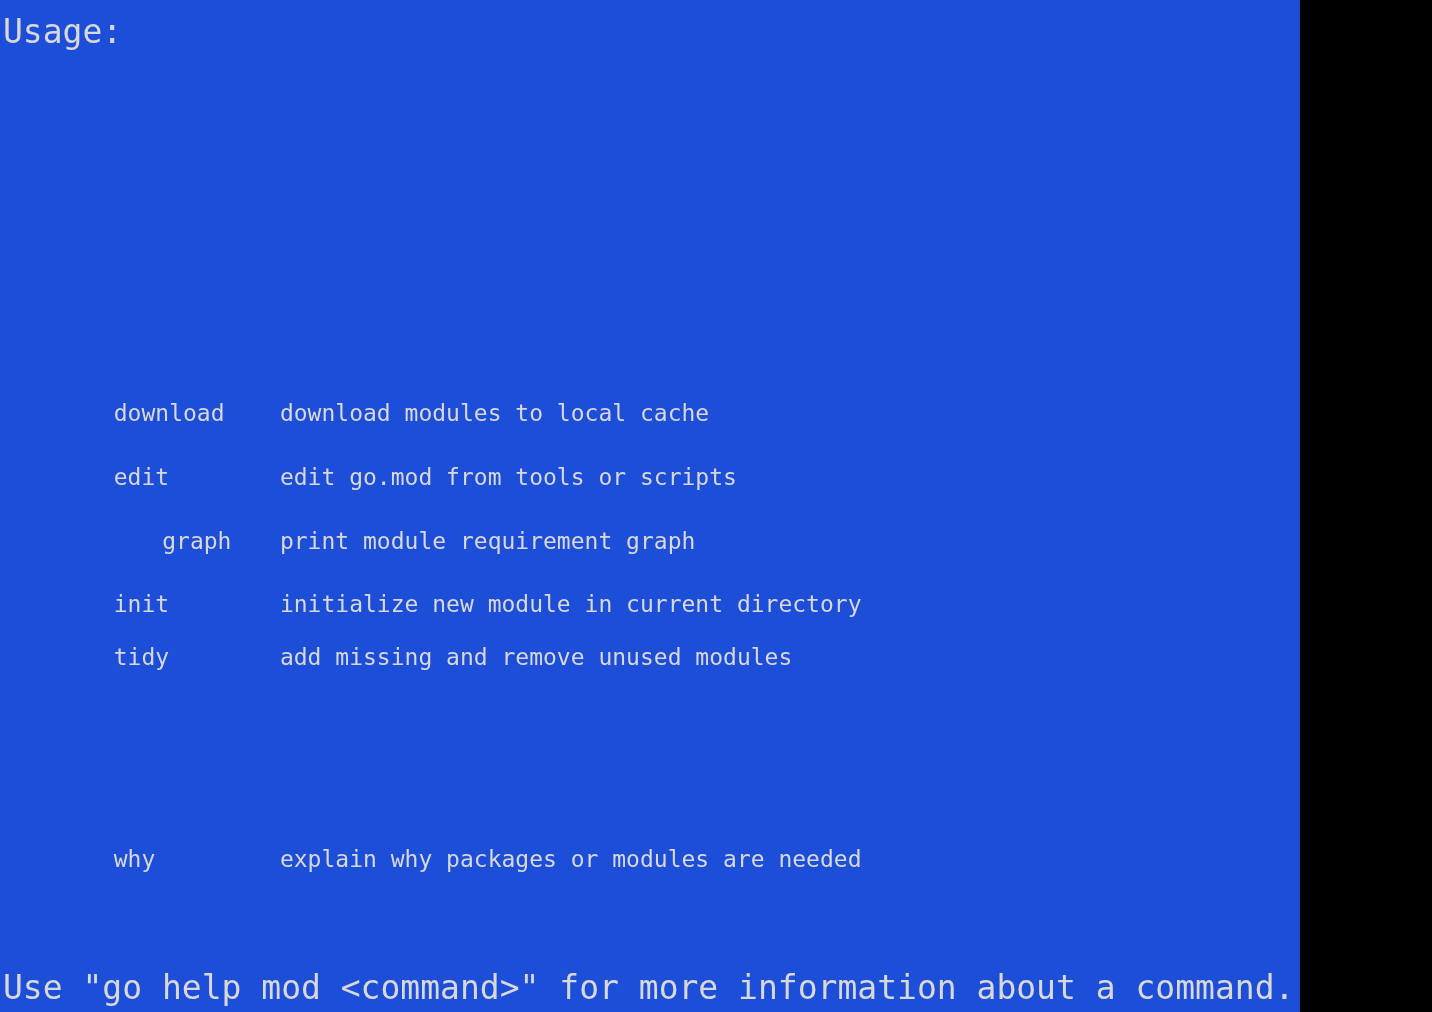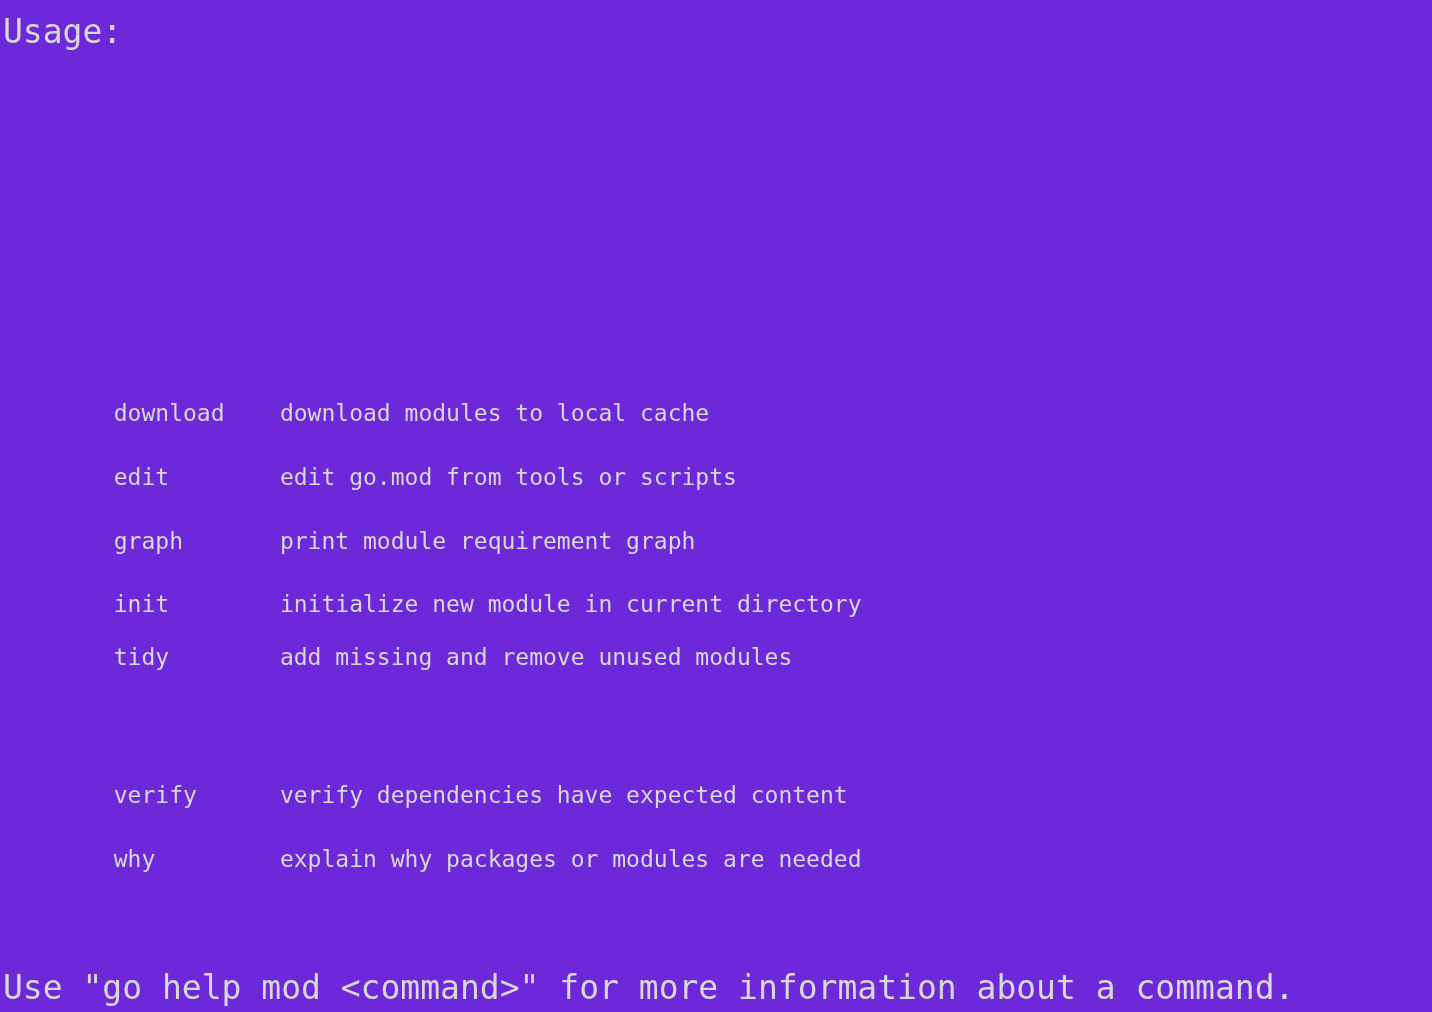--- a/index.html
+++ b/index.html
@@ -8,23 +8,23 @@
     padding: 0;
     background: #000000;
   }
   body {
     width: 1432px;
     height: 1012px;
     overflow: hidden;
   }
   #terminal {
     position: relative;
-    width: 1432px;
+    width: 1300px;
     height: 1012px;
-    background: #6d28d9;
+    background: #1d4ed8;
     font-family: "DejaVu Sans Mono", "Liberation Mono", monospace;
     font-size: 33px;
     line-height: 63.7px;
     color: #d8d8d8;
     letter-spacing: 0px;
     -webkit-font-smoothing: antialiased;
   }
   .term-line {
     position: absolute;
     left: 3px;
@@ -66,26 +66,25 @@
 <div id="terminal">
 
   <div class="term-line" style="top: 0px;">Usage:</div>
 
 
 
   <div class="cmd-row" style="top: 382.2px;"><span class="cmd-indent"> </span><span class="cmd-name">download</span><span class="cmd-desc">download modules to local cache</span></div>
 
   <div class="cmd-row" style="top: 445.9px;"><span class="cmd-indent"> </span><span class="cmd-name">edit</span><span class="cmd-desc">edit go.mod from tools or scripts</span></div>
 
-  <div class="cmd-row" style="top: 509.6px;"><span class="cmd-indent"> </span><span class="cmd-name">graph</span><span class="cmd-desc">print module requirement graph</span></div>
+  <div class="cmd-row" style="top: 509.6px; text-align: center;"><span class="cmd-indent"> </span><span class="cmd-name">graph</span><span class="cmd-desc">print module requirement graph</span></div>
 
   <div class="cmd-row" style="top: 573.3px;"><span class="cmd-indent"> </span><span class="cmd-name">init</span><span class="cmd-desc">initialize new module in current directory</span></div>
 
   <div class="cmd-row" style="top: 626px;"><span class="cmd-indent"> </span><span class="cmd-name">tidy</span><span class="cmd-desc">add missing and remove unused modules</span></div>
 
 
-  <div class="cmd-row" style="top: 764.4px;"><span class="cmd-indent"> </span><span class="cmd-name">verify</span><span class="cmd-desc">verify dependencies have expected content</span></div>
 
   <div class="cmd-row" style="top: 828.1px;"><span class="cmd-indent"> </span><span class="cmd-name">why</span><span class="cmd-desc">explain why packages or modules are needed</span></div>
 
   <div class="term-line" style="top: 955.5px;">Use "go help mod &lt;command&gt;" for more information about a command.</div>
 
 </div>
 
 </body></html>

